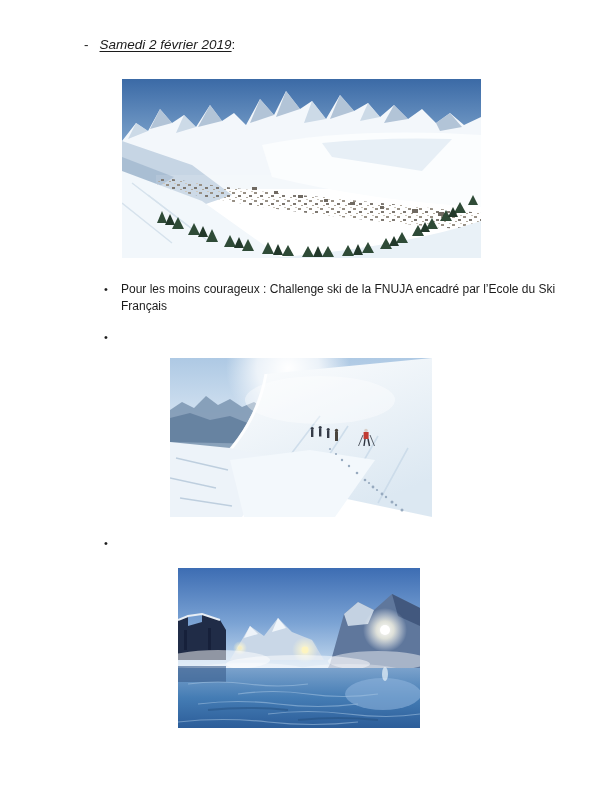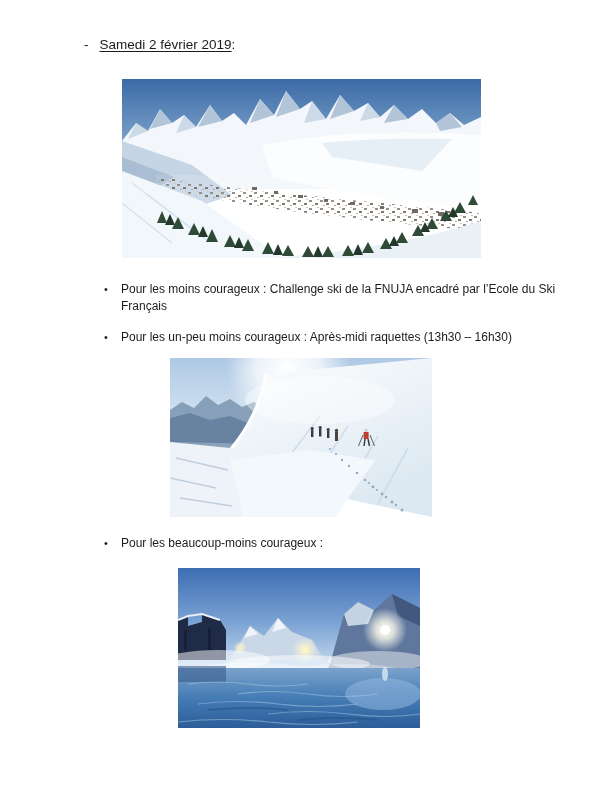--- a/index.html
+++ b/index.html
@@ -6,21 +6,21 @@
   .page{
     position:relative;width:601px;height:801px;background:#ffffff;
     font-family:"Liberation Sans","DejaVu Sans",sans-serif;color:#1c1c1c;
     overflow:hidden;
   }
   .heading{
     position:absolute;left:84px;top:36px;font-size:13.5px;line-height:18px;
     display:flex;align-items:baseline;white-space:nowrap;
   }
   .heading .dash{margin-right:11px;}
-  .heading .title{text-decoration:underline;text-underline-offset:2px;}
+  .heading .title{text-decoration:underline;text-underline-offset:2px;font-style:italic;}
   .bullet{
     position:absolute;left:104px;width:452px;font-size:12px;line-height:17px;
     display:flex;
   }
   .bullet .marker{width:8px;flex:0 0 8px;margin-right:9px;font-size:11px;line-height:17px;}
   .photo{position:absolute;margin:0;padding:0;line-height:0;}
   .photo svg{display:block;}
   .b1{top:281px;}
   .b2{top:329px;}
   .b3{top:535px;}
@@ -136,21 +136,20 @@
     </svg>
   </figure>
 
   <div class="bullet b1">
     <span class="marker">•</span>
     <span class="text">Pour les moins courageux : Challenge ski de la FNUJA encadré par l’Ecole du Ski Français</span>
   </div>
 
   <div class="bullet b2">
     <span class="marker">•</span>
-    <span class="text">Pour les un-peu moins courageux : Après-midi raquettes (13h30 – 16h30)</span>
   </div>
 
   <figure class="photo photo2">
     <svg width="262" height="159" viewBox="0 0 262 159" preserveAspectRatio="none">
       <defs>
         <linearGradient id="sky2" x1="0" y1="0" x2="0" y2="1">
           <stop offset="0" stop-color="#aec9e4"></stop>
             <stop offset="1" stop-color="#eaf2f9"></stop>
         </linearGradient>
         <radialGradient id="sunGlow" cx="0.5" cy="0.5" r="0.5">
@@ -226,21 +225,20 @@
           <line x1="198" y1="81" x2="199.5" y2="88" stroke="#2f3440" stroke-width="1.4"></line>
           <line x1="193" y1="77" x2="188.5" y2="88" stroke="#4a4f58" stroke-width="0.9"></line>
           <line x1="200" y1="77" x2="204.5" y2="88" stroke="#4a4f58" stroke-width="0.9"></line>
         </g>
       </g>
     </svg>
   </figure>
 
   <div class="bullet b3">
     <span class="marker">•</span>
-    <span class="text">Pour les beaucoup-moins courageux :</span>
   </div>
 
   <figure class="photo photo3">
     <svg width="242" height="160" viewBox="0 0 242 160" preserveAspectRatio="none">
       <defs>
         <linearGradient id="sky3" x1="0" y1="0" x2="0" y2="1">
           <stop offset="0" stop-color="#3d6db3"></stop>
             <stop offset="0.55" stop-color="#7ba3d4"></stop>
           <stop offset="1" stop-color="#c6dbef"></stop>
         </linearGradient>

